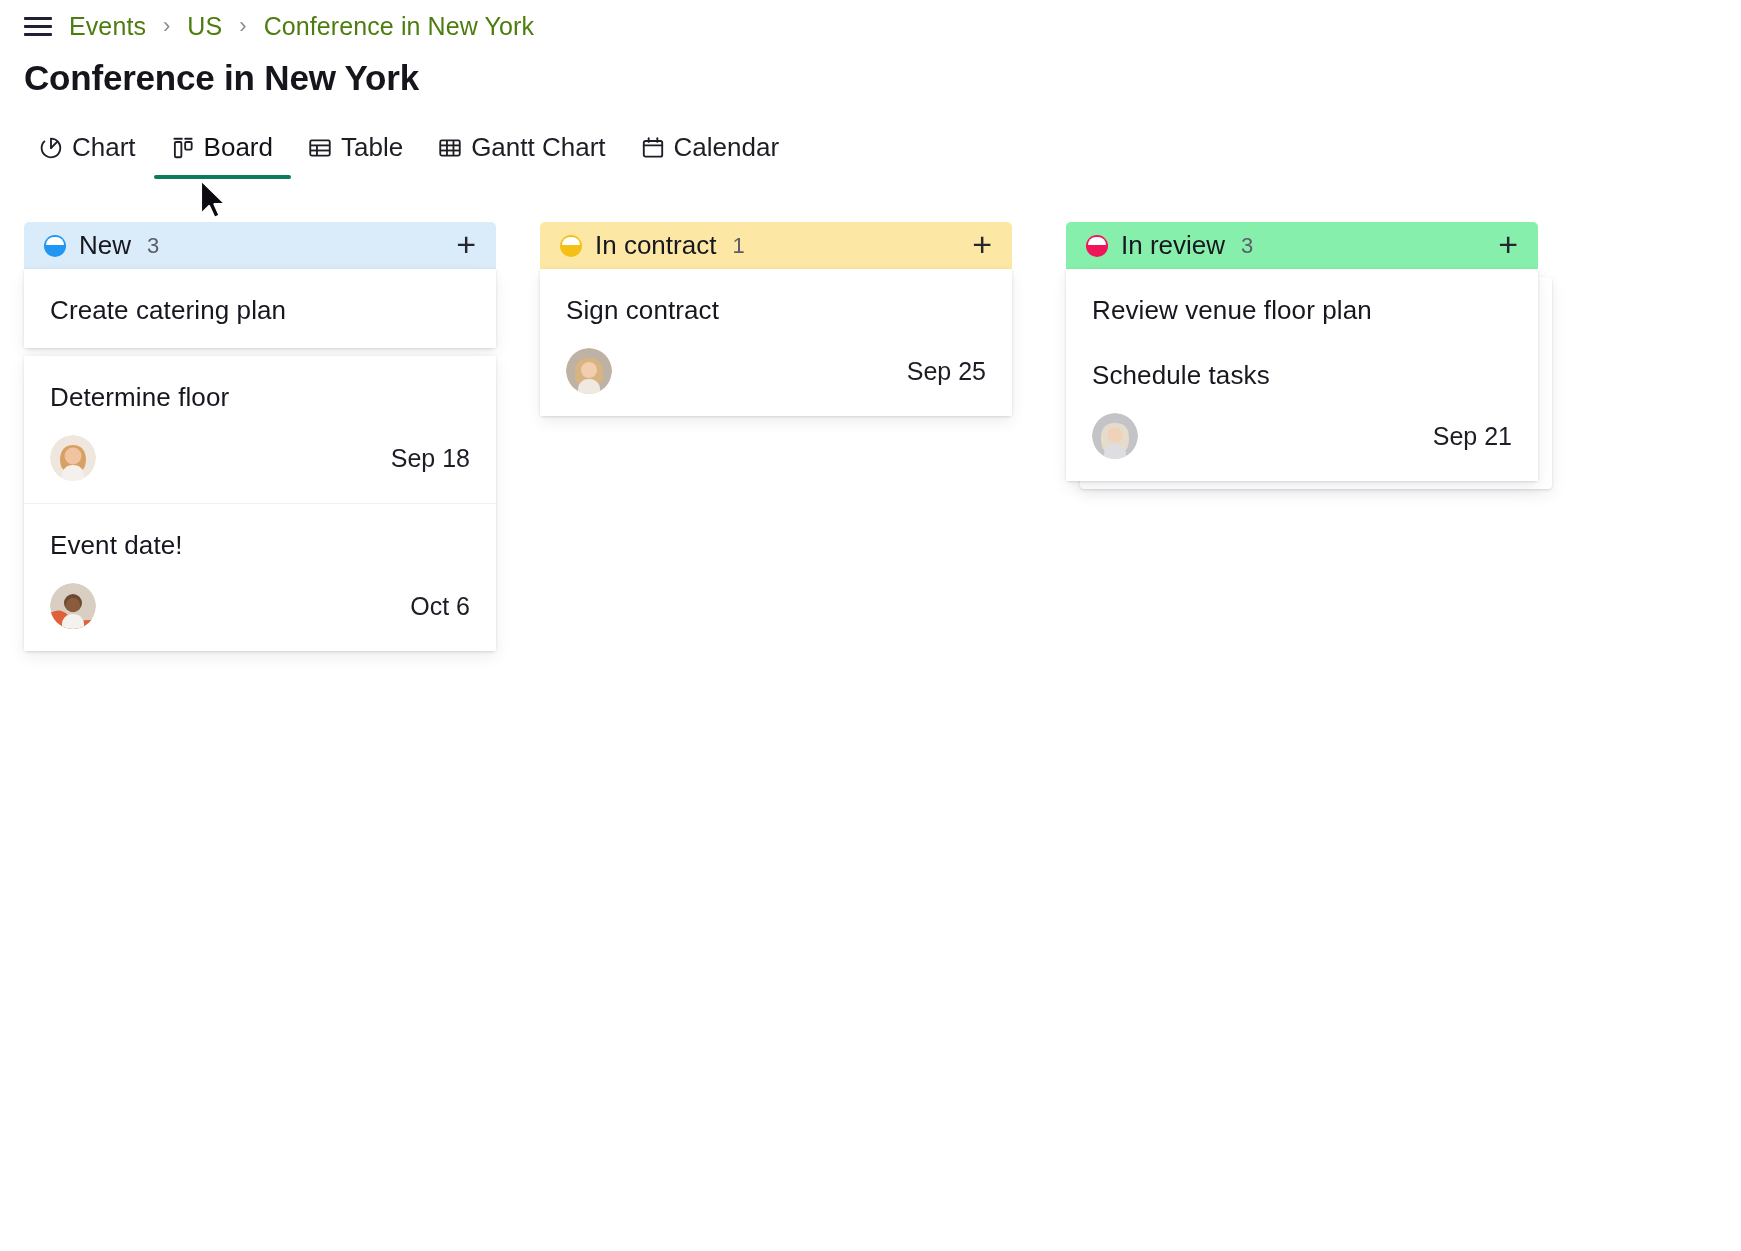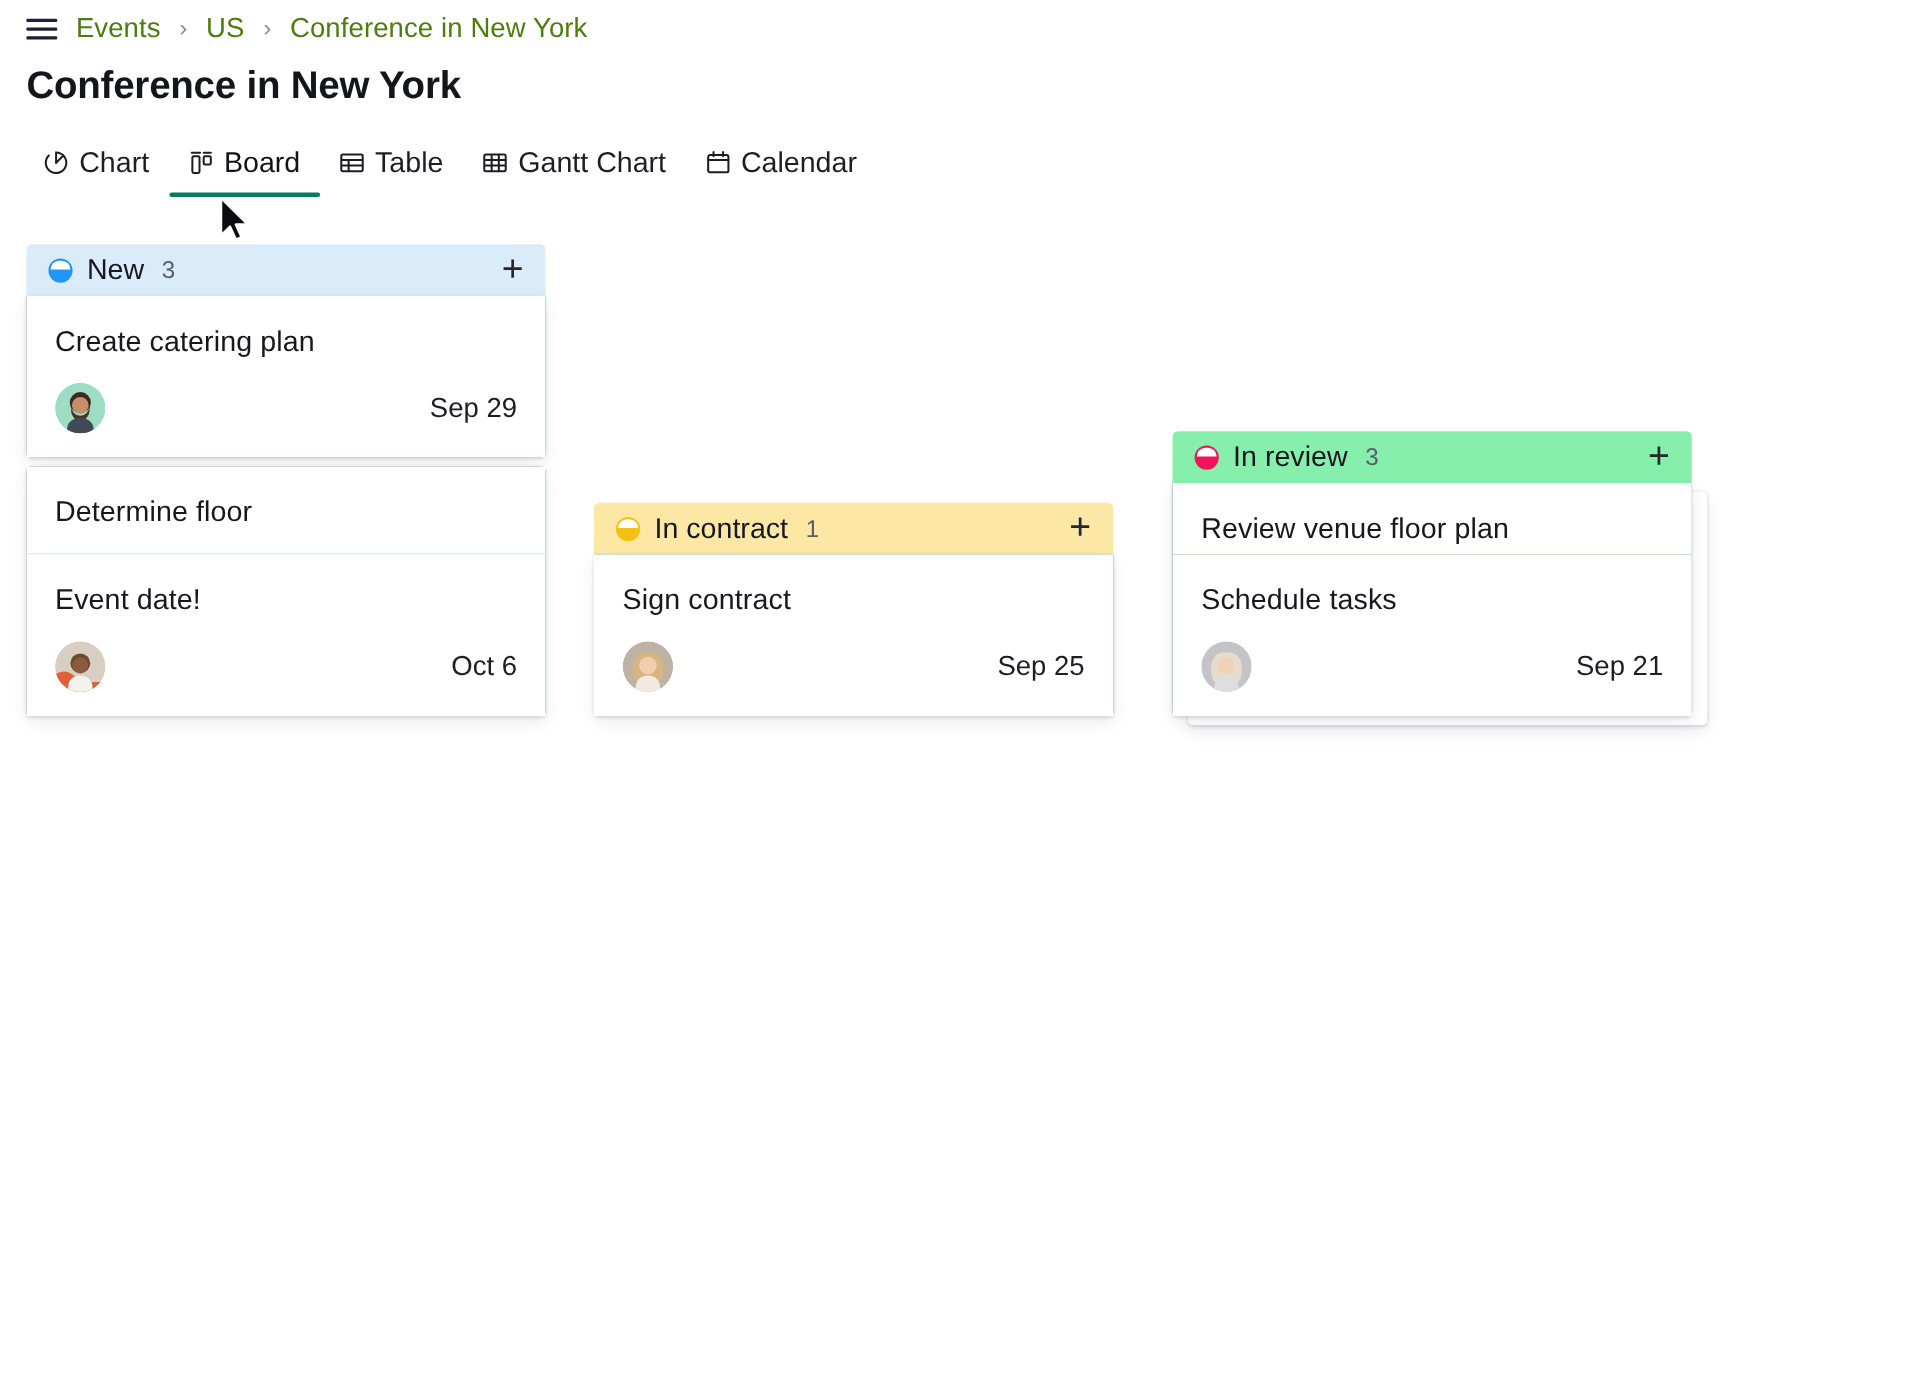--- a/index.html
+++ b/index.html
@@ -56,21 +56,21 @@
   
   .cursor-pointer {
     position: absolute; left: 198px; top: 178px;
     width: 30px; height: 42px; pointer-events: none; z-index: 60;
   }
 
   
   .board {
     position: absolute; left: 0; top: 222px; right: 0;
     display: flex; gap: 44px; padding-left: 24px; padding-right: 24px;
-    align-items: flex-end;
+    align-items: flex-start;
   }
   .column { width: 472px; flex: 0 0 472px; position: relative; }
   .column.col-review { margin-left: 10px; }
 
   .col-header {
     display: flex; align-items: center;
     height: 47px; border-radius: 5px 5px 0 0;
     padding: 0 18px 0 20px;
   }
   .col-dot {
@@ -223,38 +223,37 @@
         <span class="col-name">New</span>
         <span class="col-count">3</span>
         <span class="col-add">+</span>
       </div>
 
       <div class="col-body">
 
         <div class="card-group">
           <div class="card">
             <div class="card-title">Create catering plan</div>
-            <div class="card-meta">
-              <span class="avatar" id="av-0-0">
-                <svg viewBox="0 0 46 46" width="46" height="46">
-                  <circle cx="23" cy="23" r="23" fill="#9fdcc4"></circle>
-                  <circle cx="23" cy="18" r="9.6" fill="#3c2a22"></circle>
-                  <circle cx="23" cy="20.5" r="7.6" fill="#c68e6a"></circle>
-                  <path d="M14.5 20.5 a8.5 9.5 0 0 0 17 0 v4 a8.5 10 0 0 1 -17 0 z" fill="#4a3328"></path>
-                  <path d="M23 32 c8 0 12 5 12 10 v4 H11 v-4 c0-5 4-10 12-10z" fill="#3f4a55"></path>
-                </svg>
-              </span>
-              <span class="card-date">Sep 29</span>
-            </div>
           </div>
         </div>
 
         <div class="card-group">
           <div class="card">
             <div class="card-title">Determine floor</div>
+            <div class="card-meta">
+              <span class="avatar">
+                <svg viewBox="0 0 46 46" width="46" height="46">
+                  <circle cx="23" cy="23" r="23" fill="#efe6dd"></circle>
+                  <path d="M10 24 q1-14 13-14 t13 14 q0 9-5 12 H15 q-5-3-5-12z" fill="#d9a066"></path>
+                  <circle cx="23" cy="21" r="8.4" fill="#f0c4a0"></circle>
+                  <path d="M23 30 c7 0 11 5 11 10 v6 H12 v-6 c0-5 4-10 11-10z" fill="#f4f0ec"></path>
+                </svg>
+              </span>
+              <span class="card-date">Sep 18</span>
+            </div>
           </div>
 
           <div class="card">
             <div class="card-title">Event date!</div>
             <div class="card-meta">
               <span class="avatar">
                 <svg viewBox="0 0 46 46" width="46" height="46">
                   <circle cx="23" cy="23" r="23" fill="#d8cfc2"></circle>
                   <path d="M0 30 q10-6 18 2 q8 8 28 4 v10 H0z" fill="#e0603a"></path>
                   <circle cx="23" cy="20" r="9" fill="#6b4a33"></circle>

